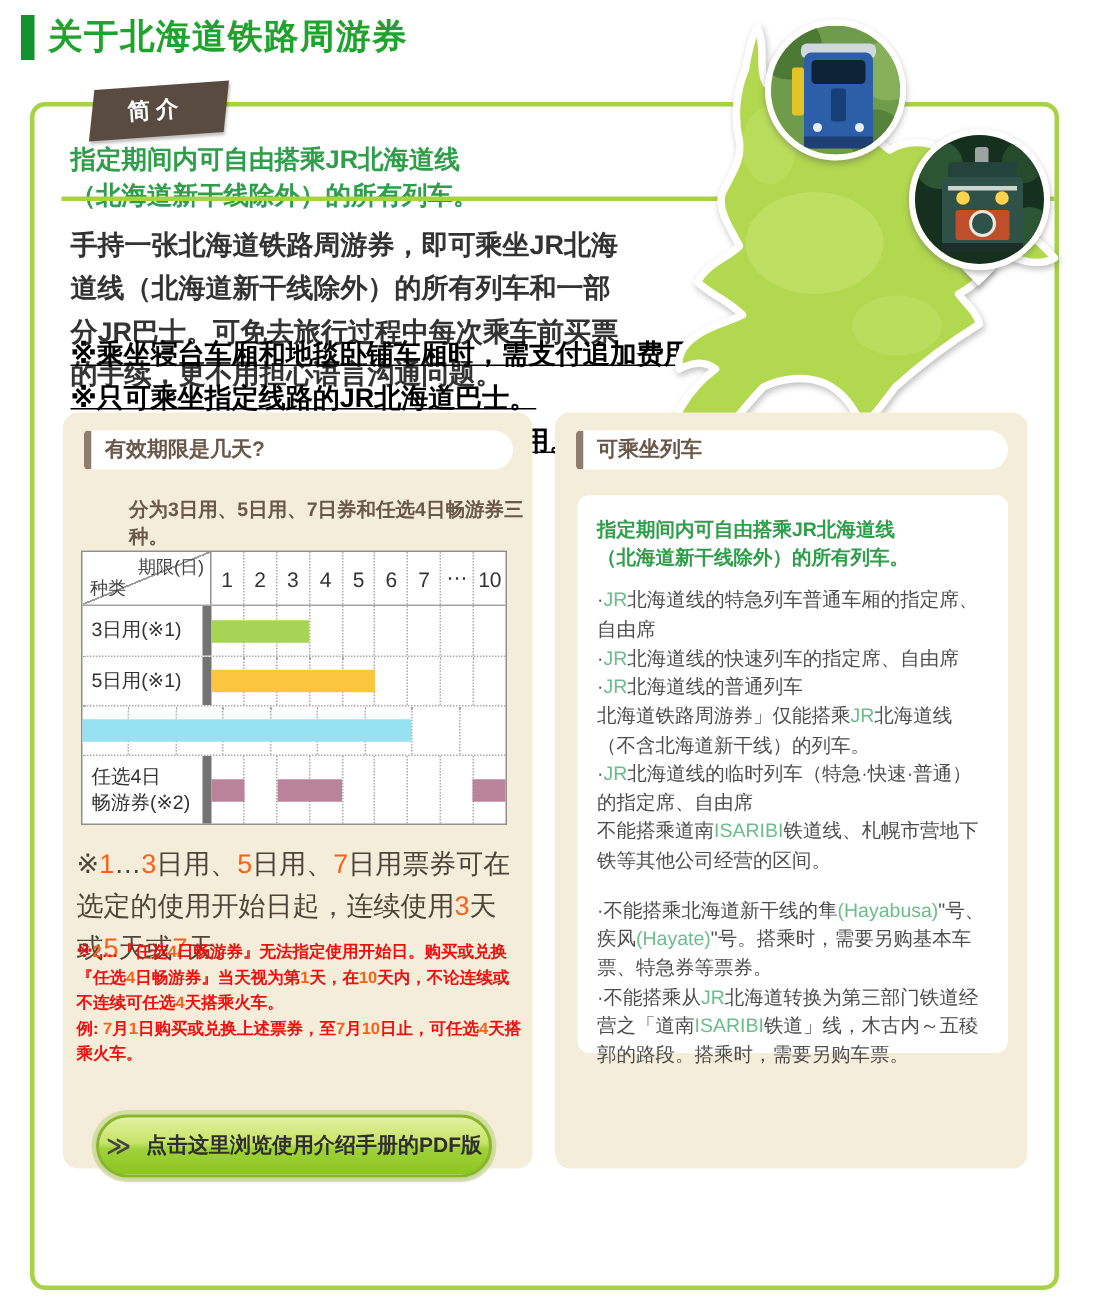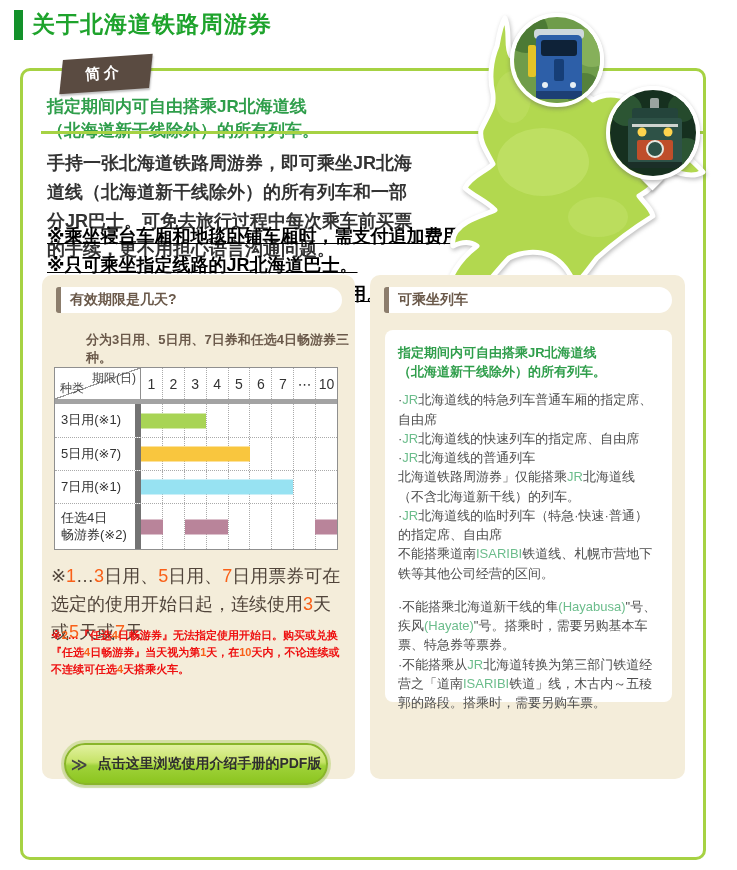--- a/index.html
+++ b/index.html
@@ -38,21 +38,21 @@
 
   .panel-head { position:absolute; left:14px; right:13px; top:12px; height:26px; background:#fff;
     border-left:5px solid #8c7d6c; border-radius:3px 14px 14px 3px; display:flex; align-items:center;
     padding-left:9px; font-size:14px; font-weight:bold; color:#6a594a; }
 
   
   .validity-intro { position:absolute; left:0; top:56px; font-size:13px; font-weight:bold; color:#6a594a;margin-left:44px; }
 
   .vtable { position:absolute; left:12px; top:92px; width:284px; background:#fff;
     border:1px solid #8f8f8f; color:#333; }
-  .thead { display:flex; height:36px; border-bottom:5px solid #a3a3a3; }
+  .thead { display:flex; height:36px; border-bottom:1px solid #a3a3a3; }
   .corner { width:86px; position:relative; border-right:1px solid #8f8f8f; font-size:12px; color:#444;
     background:linear-gradient(to bottom right, transparent calc(50% - 0.6px), #999 calc(50% - 0.6px), #999 calc(50% + 0.6px), transparent calc(50% + 0.6px)); }
   .corner-top { position:absolute; top:2px; right:4px; }
   .corner-bottom { position:absolute; bottom:2px; left:5px; }
   .day-cols { flex:1; display:flex; }
   .day-col { flex:1; display:flex; align-items:center; justify-content:center; font-size:14px;
     border-left:1px dotted #aaa; }
   .day-col:first-child { border-left:none; }
   .trow { display:flex; height:33px; border-top:1px dotted #aaa; }
   .trow:first-child { border-top:none; }
@@ -155,36 +155,35 @@
                 <div class="day-cell"></div>
                 <div class="day-cell"></div>
                 <div class="day-cell"></div>
                 <div class="day-cell"></div>
                 <div class="day-cell"></div>
                 <div class="day-cell"></div>
                 <div class="vbar" style="left: 0%; width: 33.3333%; background: rgb(168, 212, 85);"></div>
               </div>
             </div>
             <div class="trow">
-              <div class="tlabel">5日用(※7)</div>
+              <div class="tlabel">5日用(※1)</div>
               <div class="bars-area">
                 <div class="day-cell"></div>
                 <div class="day-cell"></div>
                 <div class="day-cell"></div>
                 <div class="day-cell"></div>
                 <div class="day-cell"></div>
                 <div class="day-cell"></div>
                 <div class="day-cell"></div>
                 <div class="day-cell"></div>
                 <div class="day-cell"></div>
                 <div class="vbar" style="left: 0%; width: 55.5556%; background: rgb(249, 198, 62);"></div>
               </div>
             </div>
             <div class="trow">
-              <div class="tlabel">7日用(※1)</div>
               <div class="bars-area">
                 <div class="day-cell"></div>
                 <div class="day-cell"></div>
                 <div class="day-cell"></div>
                 <div class="day-cell"></div>
                 <div class="day-cell"></div>
                 <div class="day-cell"></div>
                 <div class="day-cell"></div>
                 <div class="day-cell"></div>
                 <div class="day-cell"></div>
@@ -208,20 +207,21 @@
                 <div class="vbar" style="left: 22.2222%; width: 22.2222%; background: rgb(185, 132, 154);"></div>
                 <div class="vbar" style="left: 88.8889%; width: 11.1111%; background: rgb(185, 132, 154);"></div>
               </div>
             </div>
           </div>
       </div>
 
       <p class="note1">※<span class="num">1</span>…<span class="num">3</span>日用、<span class="num">5</span>日用、<span class="num">7</span>日用票券可在选定的使用开始日起，连续使用<span class="num">3</span>天或<span class="num">5</span>天或<span class="num">7</span>天。</p>
       <div class="note2">
         <div>※<span class="num">2</span>…『任选<span class="num">4</span>日畅游券』无法指定使用开始日。购买或兑换『任选<span class="num">4</span>日畅游券』当天视为第<span class="num">1</span>天，在<span class="num">10</span>天内，不论连续或不连续可任选<span class="num">4</span>天搭乘火车。</div>
+        <div>例: <span class="num">7</span>月<span class="num">1</span>日购买或兑换上述票券，至<span class="num">7</span>月<span class="num">10</span>日止，可任选<span class="num">4</span>天搭乘火车。</div>
       </div>
 
       <div class="pdf-btn">
         <span class="pdf-arrow">≫</span>
         <span>点击这里浏览使用介绍手册的PDF版</span>
       </div>
     </div>
 
     <div class="panel panel-right">
       <div class="panel-head">可乘坐列车</div>

